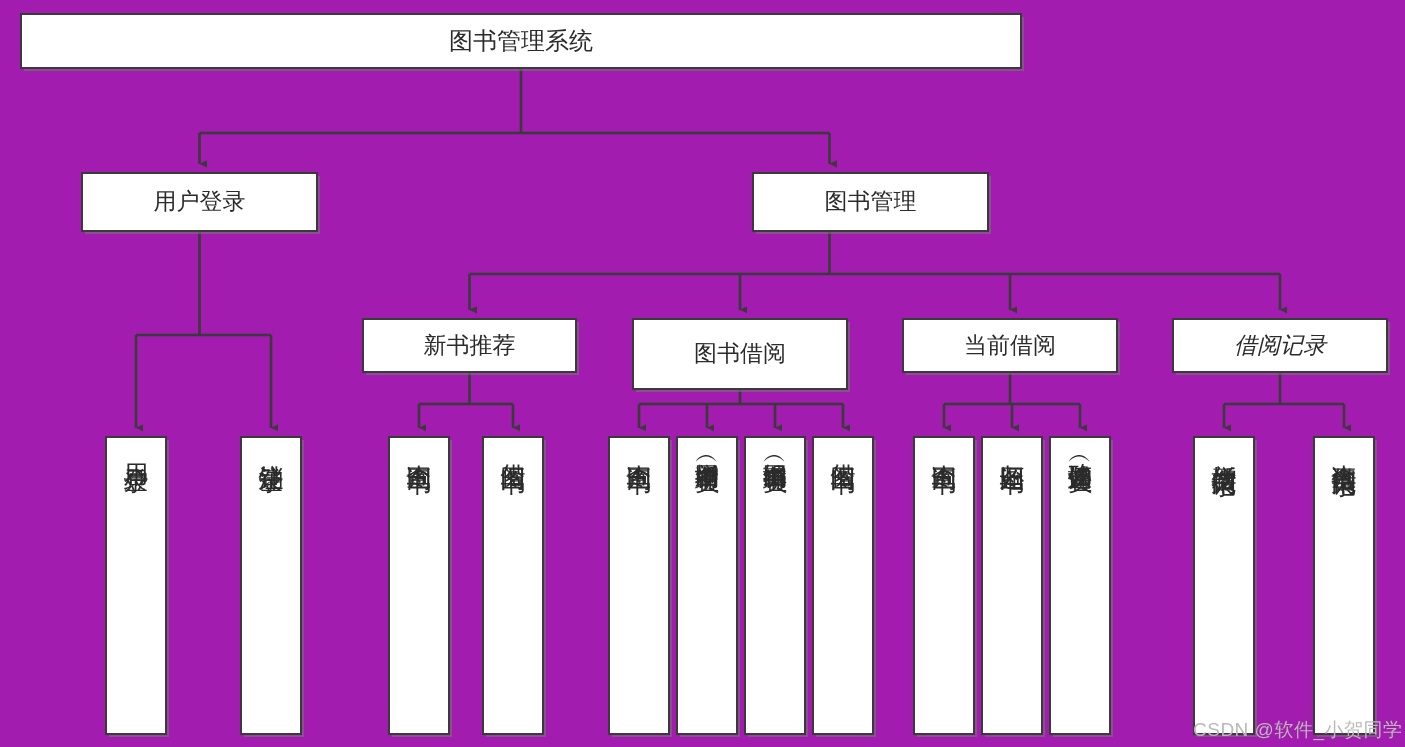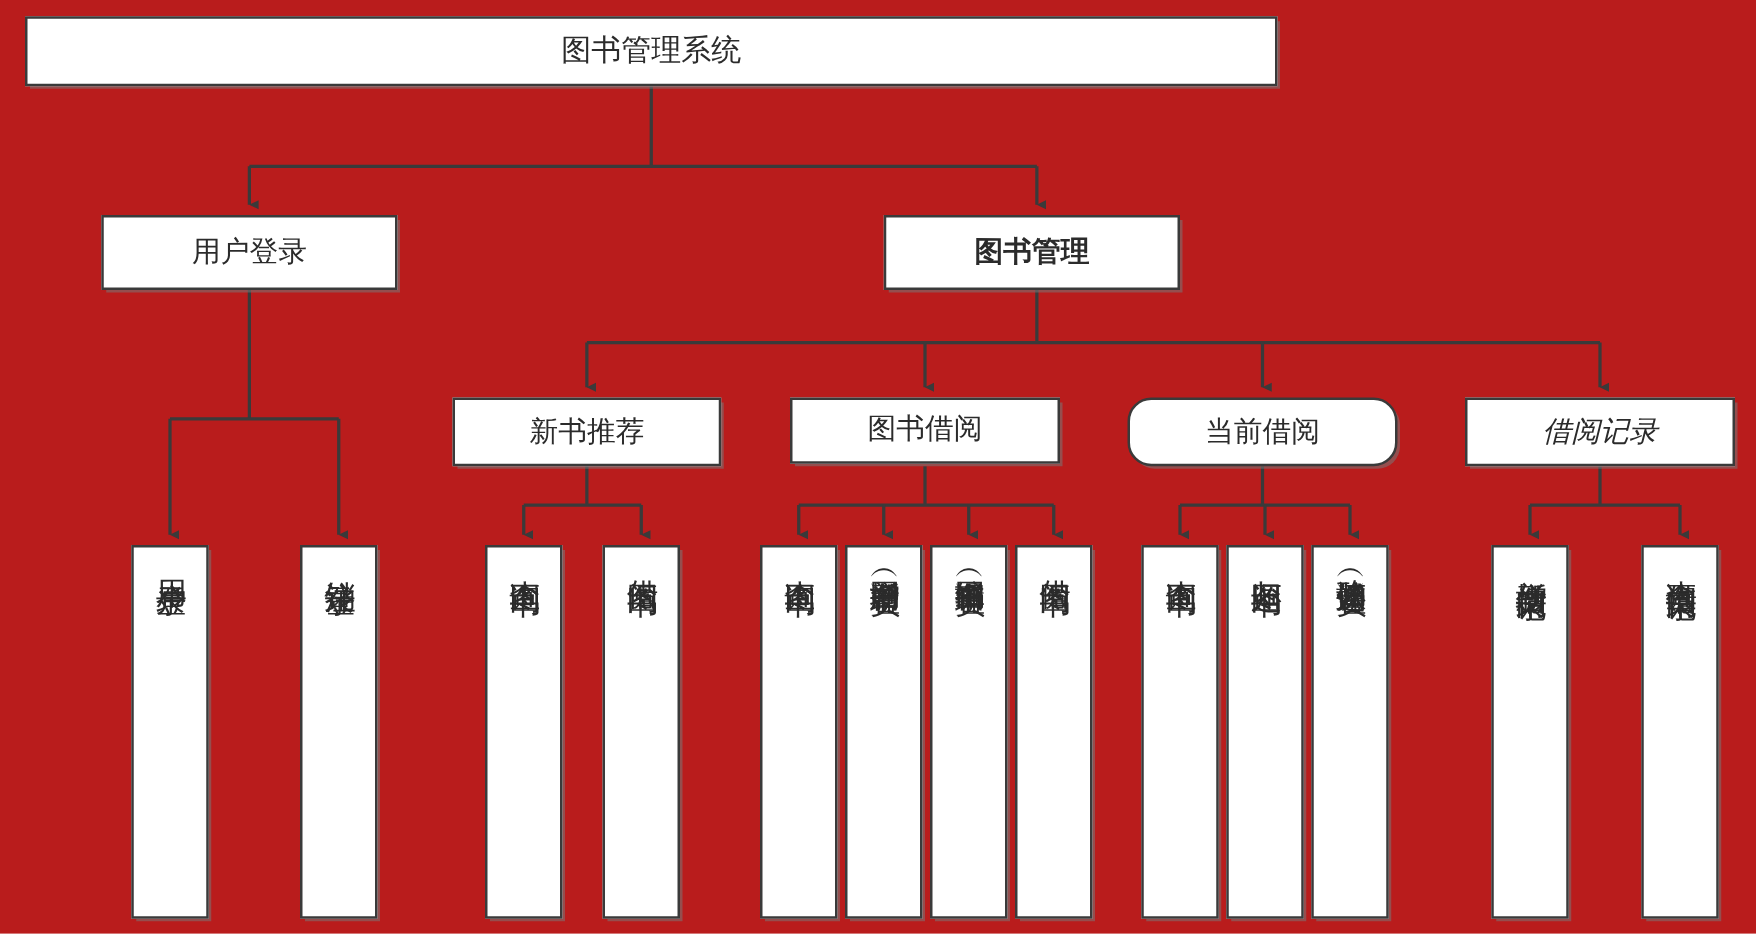--- a/index.html
+++ b/index.html
@@ -7,21 +7,21 @@
     padding: 0;
     background: #ffffff;
   }
   body {
     font-family: "Liberation Sans", "DejaVu Sans", sans-serif;
   }
   #canvas {
     position: relative;
     width: 1405px;
     height: 747px;
-    background: #b91c1c;
+    background: #a21caf;
     overflow: hidden;
   }
   #edges {
     position: absolute;
     left: 0;
     top: 0;
     width: 1405px;
     height: 747px;
   }
   .node {
@@ -114,30 +114,30 @@
       <line x1="1224" y1="404" x2="1224" y2="427.8" stroke="#3a3a3a" stroke-width="2.6" marker-end="url(#arrow)"></line>
       <line x1="1344" y1="404" x2="1344" y2="427.8" stroke="#3a3a3a" stroke-width="2.6" marker-end="url(#arrow)"></line>
     </svg>
   <div id="nodes">
       <div class="node horizontal root" style="left: 20px; top: 13px; width: 1002px; height: 56px; border-color: rgb(58, 58, 58); background: rgb(255, 255, 255);">
         <span class="label" style="color: rgb(43, 43, 43);">图书管理系统</span>
       </div>
       <div class="node horizontal" style="left: 81px; top: 172px; width: 237px; height: 60px; border-color: rgb(58, 58, 58); background: rgb(255, 255, 255);">
         <span class="label" style="color: rgb(43, 43, 43);">用户登录</span>
       </div>
-      <div class="node horizontal" style="left: 707px; top: 172px; width: 237px; height: 60px; border-color: rgb(58, 58, 58); background: rgb(255, 255, 255); font-weight: bold;">
+      <div class="node horizontal" style="left: 752px; top: 172px; width: 237px; height: 60px; border-color: rgb(58, 58, 58); background: rgb(255, 255, 255);">
         <span class="label" style="color: rgb(43, 43, 43);">图书管理</span>
       </div>
       <div class="node horizontal" style="left: 362px; top: 318px; width: 215px; height: 55px; border-color: rgb(58, 58, 58); background: rgb(255, 255, 255); justify-content: center;">
         <span class="label" style="color: rgb(43, 43, 43);">新书推荐</span>
       </div>
-      <div class="node horizontal" style="left: 632px; top: 318px; width: 216px; height: 53px; border-color: rgb(58, 58, 58); background: rgb(255, 255, 255); font-family: Liberation Mono, monospace;">
+      <div class="node horizontal" style="left: 632px; top: 318px; width: 216px; height: 72px; border-color: rgb(58, 58, 58); background: rgb(255, 255, 255);">
         <span class="label" style="color: rgb(43, 43, 43);">图书借阅</span>
       </div>
-      <div class="node horizontal" style="left: 902px; top: 318px; width: 216px; height: 55px; border-color: rgb(58, 58, 58); background: rgb(255, 255, 255); border-radius: 19px;">
+      <div class="node horizontal" style="left: 902px; top: 318px; width: 216px; height: 55px; border-color: rgb(58, 58, 58); background: rgb(255, 255, 255);">
         <span class="label" style="color: rgb(43, 43, 43);">当前借阅</span>
       </div>
       <div class="node horizontal" style="left: 1172px; top: 318px; width: 216px; height: 55px; border-color: rgb(58, 58, 58); background: rgb(255, 255, 255); font-style: italic;">
         <span class="label" style="color: rgb(43, 43, 43);">借阅记录</span>
       </div>
       <div class="node vertical" style="left: 105px; top: 436px; width: 62px; height: 299px; border-color: rgb(58, 58, 58); background: rgb(255, 255, 255);">
         <span class="label" style="color: rgb(43, 43, 43);">用户登录</span>
       </div>
       <div class="node vertical" style="left: 240px; top: 436px; width: 62px; height: 299px; border-color: rgb(58, 58, 58); background: rgb(255, 255, 255);">
         <span class="label" style="color: rgb(43, 43, 43);">注销登录</span>
@@ -169,13 +169,14 @@
       <div class="node vertical tall" style="left: 1049px; top: 436px; width: 62px; height: 299px; border-color: rgb(58, 58, 58); background: rgb(255, 255, 255);">
         <span class="label" style="color: rgb(43, 43, 43);">确认归还（管理员）</span>
       </div>
       <div class="node vertical" style="left: 1193px; top: 436px; width: 62px; height: 299px; border-color: rgb(58, 58, 58); background: rgb(255, 255, 255);">
         <span class="label" style="color: rgb(43, 43, 43);">新增借阅记录</span>
       </div>
       <div class="node vertical" style="left: 1313px; top: 436px; width: 62px; height: 299px; border-color: rgb(58, 58, 58); background: rgb(255, 255, 255);">
         <span class="label" style="color: rgb(43, 43, 43);">查询借阅记录</span>
       </div>
     </div>
+  <div class="watermark" style="left: 1193px; top: 717px; color: rgb(185, 185, 185);">CSDN @软件_小贺同学</div>
 </div>
 
 </body></html>

